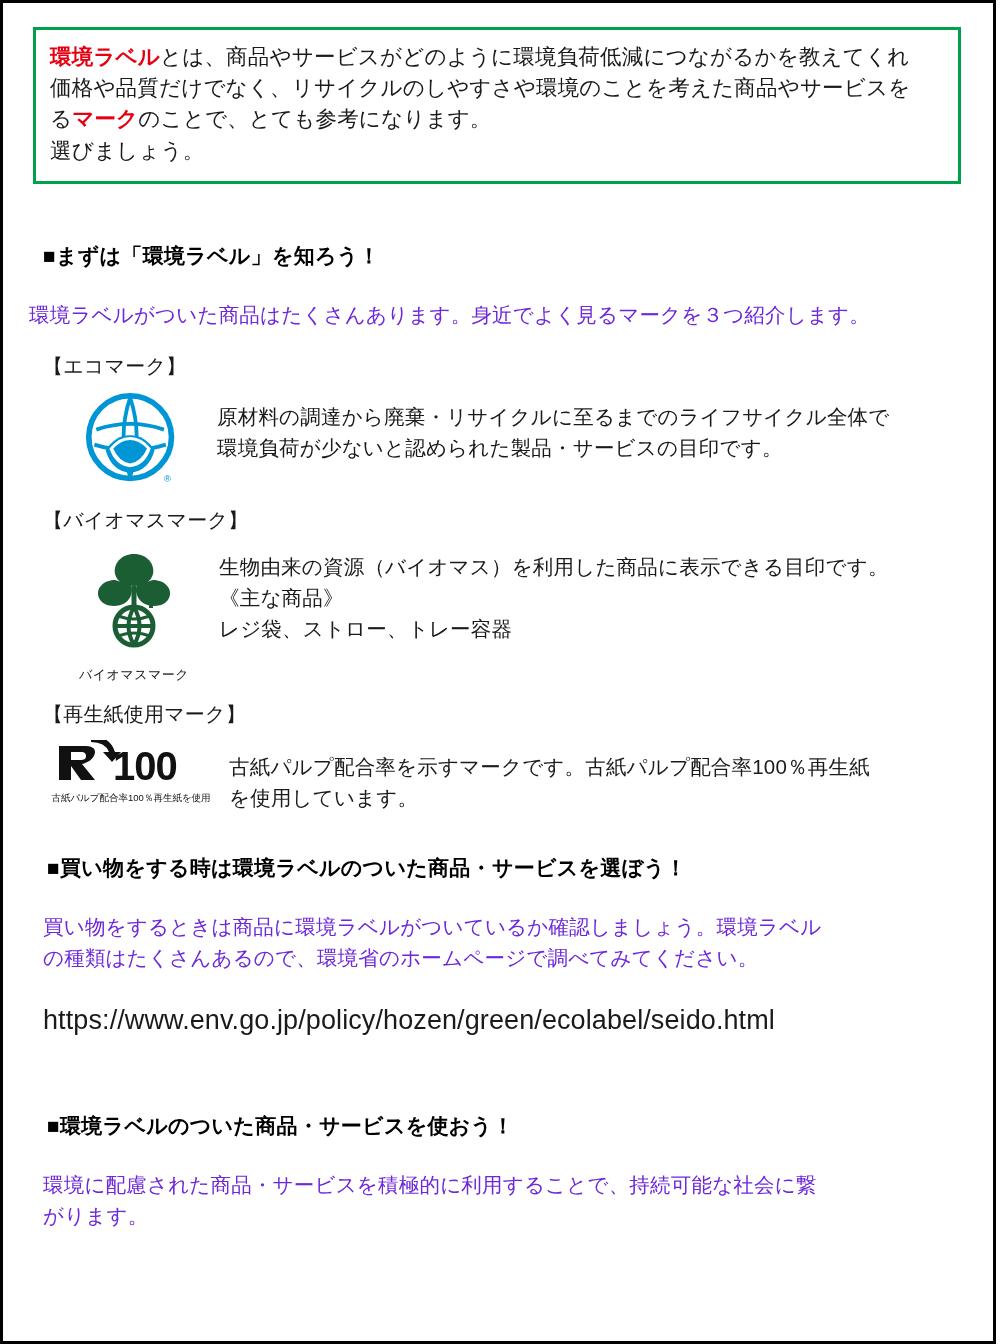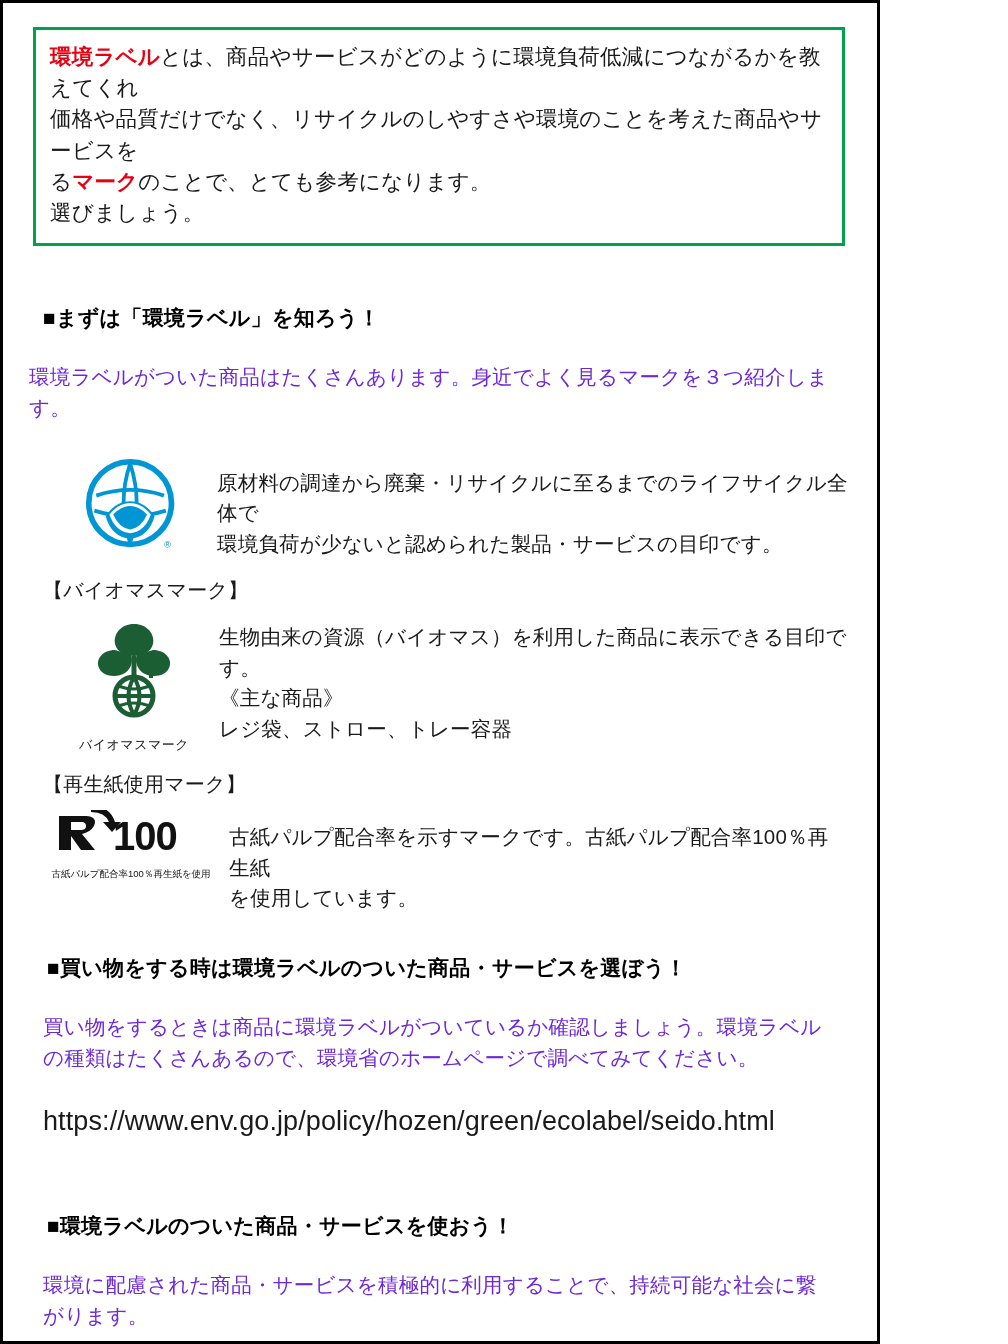--- a/index.html
+++ b/index.html
@@ -10,21 +10,21 @@
   body {
     width: 1008px;
     height: 1344px;
     font-family: "Liberation Sans", sans-serif;
     color: #1a1a1a;
     -webkit-font-smoothing: antialiased;
   }
   .page {
     position: relative;
     box-sizing: border-box;
-    width: 880px;
+    width: 996px;
     height: 1344px;
     border: 3px solid #000000;
     padding: 22px 28px 0 26px;
     overflow: hidden;
   }
 
   
   .intro-box {
     box-sizing: border-box;
     border: 3px solid #00a14b;
@@ -109,21 +109,21 @@
     letter-spacing: 0.5px;
     margin-top: 4px;
     color: #1a1a1a;
   }
 
   
   .rec-fig { width: 180px; margin-left: 12px; }
   .rec-caption {
     font-size: 9.5px;
     letter-spacing: 0px;
-    margin-top: 8px;
+    margin-top: 2px;
     color: #111;
     white-space: nowrap;
   }
   .rec-desc { padding-left: 8px; padding-top: 12px; }
 
   .indent { margin-left: 18px; }
   .indent-2 { margin-left: 14px; }
 
   .url-text {
     font-size: 27px;
@@ -147,20 +147,21 @@
   <div class="sp-1"></div>
 
   <h2 class="section-head indent-2">■まずは「環境ラベル」を知ろう！</h2>
 
   <div class="sp-2"></div>
 
   <p class="body-text">環境ラベルがついた商品はたくさんあります。身近でよく見るマークを３つ紹介します。</p>
 
   <div class="sp-3"></div>
 
+  <p class="label-title indent-2">【エコマーク】</p>
 
   <div class="mark-row">
     <div class="mark-figure eco-fig">
       <span>
         <svg width="94" height="94" viewBox="0 0 100 100" aria-hidden="true">
           <circle cx="48" cy="48" r="44" fill="none" stroke="#0096d6" stroke-width="6"></circle>
           <path d="M12 40 Q48 28 84 40" fill="none" stroke="#0096d6" stroke-width="4"></path>
           <path d="M10 56 Q48 68 86 56" fill="none" stroke="#0096d6" stroke-width="4"></path>
           <path d="M48 6 Q34 48 48 90" fill="none" stroke="#0096d6" stroke-width="4"></path>
           <path d="M48 6 Q62 48 48 90" fill="none" stroke="#0096d6" stroke-width="4"></path>

